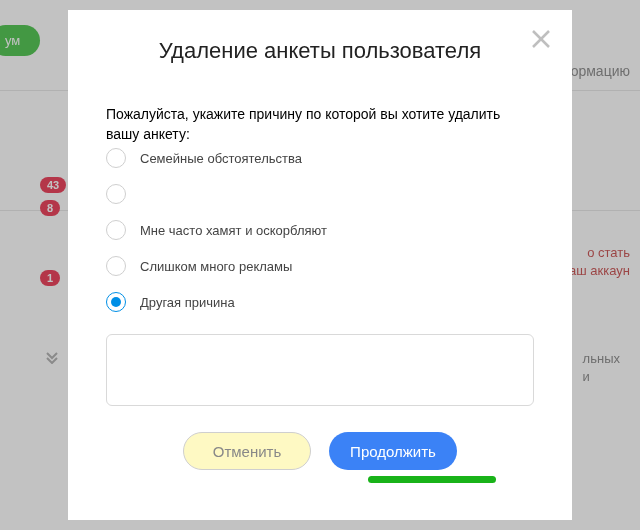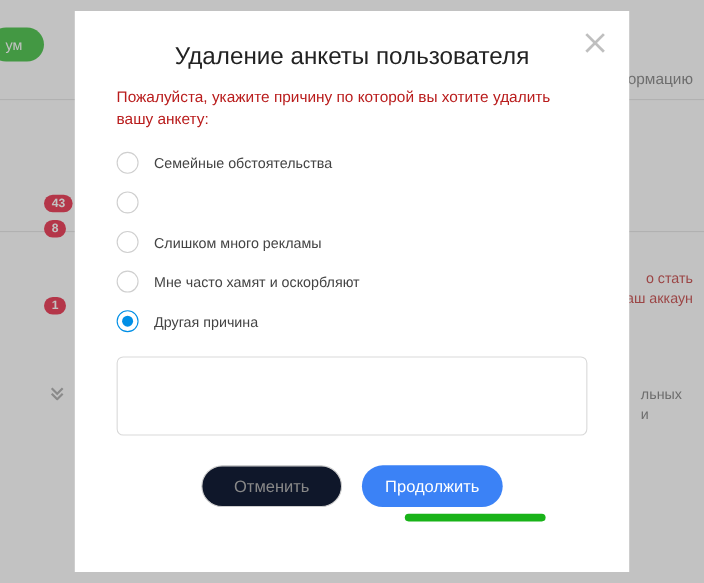--- a/index.html
+++ b/index.html
@@ -95,28 +95,28 @@
       top: 18px;
       right: 20px;
       color: #bfbfbf;
       cursor: pointer;
     }
     .close svg { display: block; }
     .modal-title {
       font-size: 22px;
       color: #222;
       text-align: center;
-      margin-bottom: 14px;
+      margin-bottom: 40px;
       font-weight: normal;
     }
     .modal-desc {
       font-size: 14px;
-      color: #b91c1c;
+      color: #000000;
       line-height: 20px;
-      margin-bottom: 20px;
+      margin-bottom: 4px;
     }
     .radio-row {
       display: flex;
       align-items: center;
       margin-bottom: 16px;
       cursor: pointer;
       text-align: right;
     }
     .radio {
       width: 20px; height: 20px;
@@ -163,21 +163,21 @@
       height: 38px;
       border-radius: 19px;
       font-size: 15px;
       cursor: pointer;
       border: none;
       display: flex;
       align-items: center;
       justify-content: center;
     }
     .btn-cancel {
-      background: #0f172a;
+      background: #fef9c3;
       border: 1px solid #cfcfcf;
       color: #888;
     }
     .btn-continue {
       background: #3b82f6;
       color: #fff;
     }
     .underline {
       width: 128px;
       height: 7px;
@@ -228,25 +228,25 @@
 
   <div class="radio-row">
     <span class="radio"></span>
     <span class="radio-label">Семейные обстоятельства</span>
   </div>
   <div class="radio-row">
     <span class="radio"></span>
   </div>
   <div class="radio-row">
     <span class="radio"></span>
+    <span class="radio-label">Мне часто хамят и оскорбляют</span>
+  </div>
+  <div class="radio-row">
+    <span class="radio"></span>
     <span class="radio-label">Слишком много рекламы</span>
-  </div>
-  <div class="radio-row">
-    <span class="radio"></span>
-    <span class="radio-label">Мне часто хамят и оскорбляют</span>
   </div>
   <div class="radio-row">
     <span class="radio selected"></span>
     <span class="radio-label">Другая причина</span>
   </div>
 
   <textarea class="textarea" style=""></textarea>
 
   <div class="actions">
     <button class="btn btn-cancel">Отменить</button>

